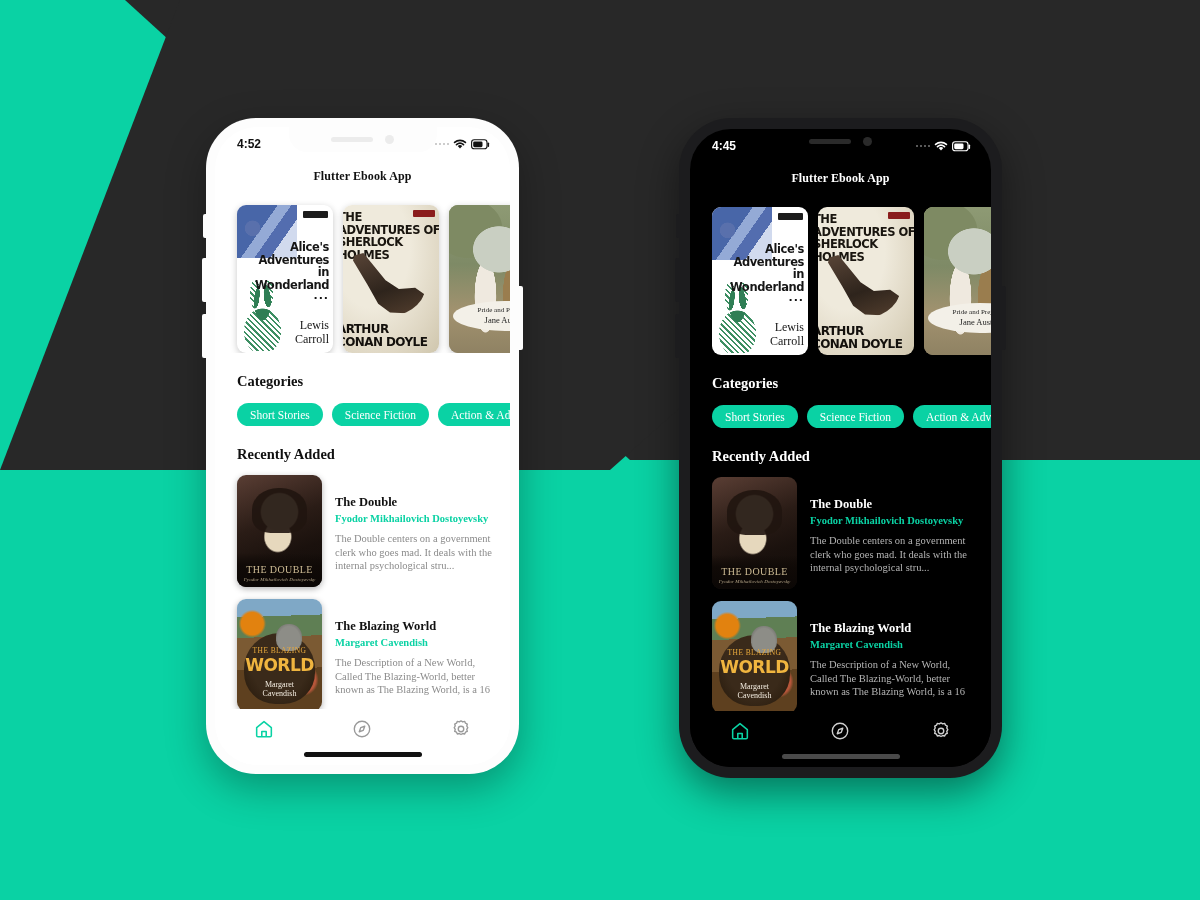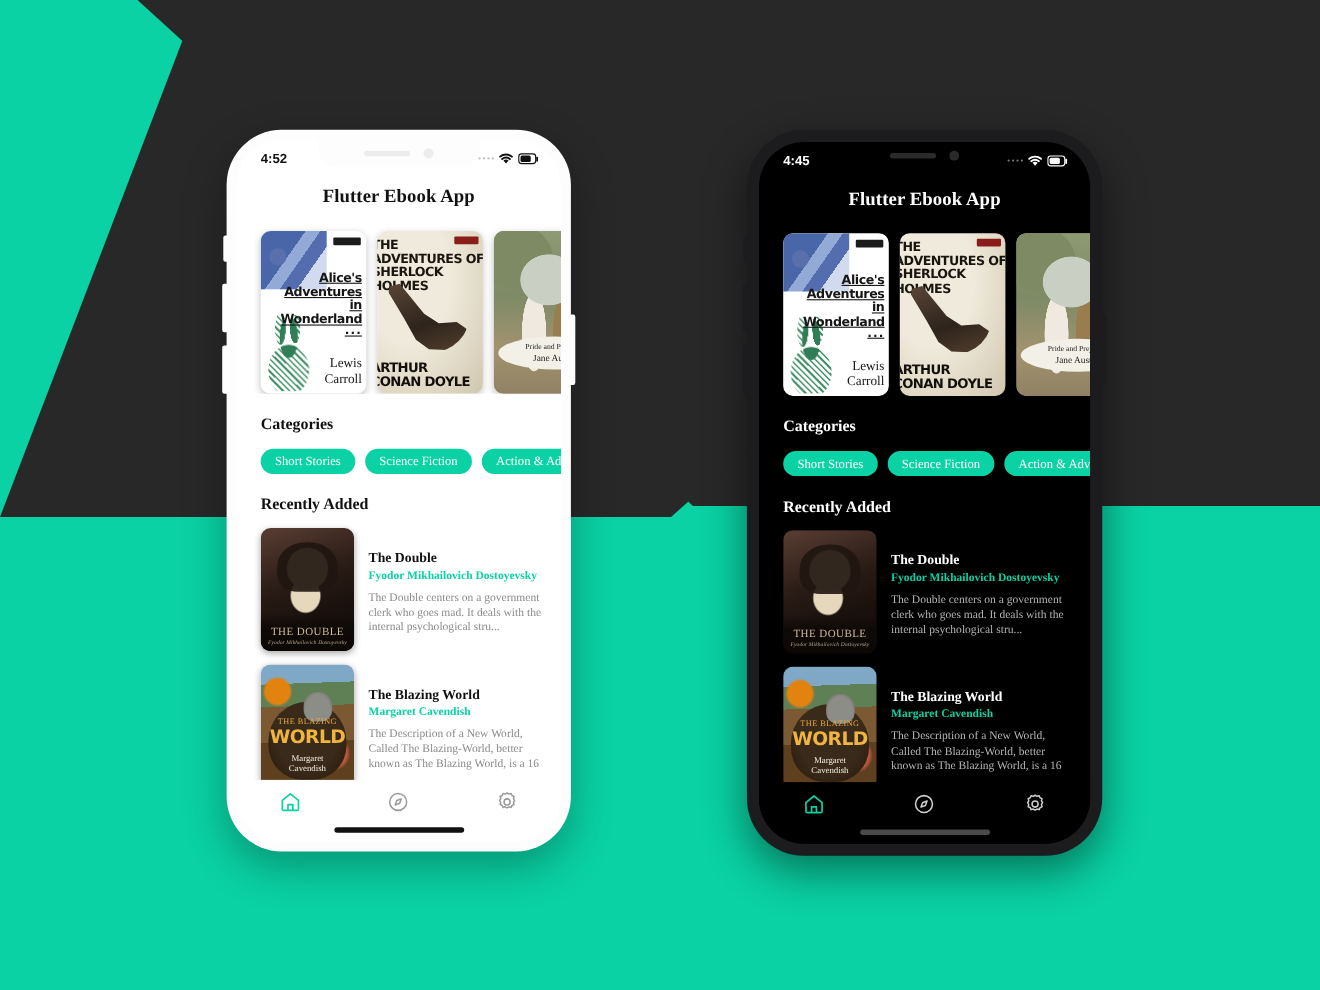--- a/index.html
+++ b/index.html
@@ -106,21 +106,21 @@
   .sb-right { display: flex; align-items: center; gap: 4px; }
   .sig-dots { display: flex; gap: 1.5px; align-items: flex-end; }
   .sig-dots i { display: block; width: 2.5px; height: 2.5px; border-radius: 50%; background: #bdbdbd; }
   .screen-dark .sig-dots i { background: #777; }
   .wifi-ic, .batt-ic { display: block; }
 
   
   .app-title {
     text-align: center;
     font-weight: bold;
-    font-size: 17px;
+    font-size: 12px;
     letter-spacing: .1px;
     margin-top: 12px;
   }
   .screen-light .app-title { color: #111; }
   .screen-dark  .app-title { color: #ffffff; }
 
   .carousel {
     display: flex;
     gap: 10px;
     padding: 21px 0 0 22px;
@@ -164,21 +164,20 @@
   }
   .cov-alice .al-text {
     position: absolute; right: 4px; top: 36px; width: 74px;
     text-align: right;
     font-family: "DejaVu Sans", sans-serif;
     font-weight: bold;
     font-size: 11.5px;
     line-height: 12.5px;
     color: #161616;
     letter-spacing: -.4px;
-    text-decoration: underline;
   }
   .cov-alice .al-dots { font-size: 11px; line-height: 9px; letter-spacing: 1px; }
   .cov-alice .al-auth {
     position: absolute; right: 4px; bottom: 7px; width: 64px;
     text-align: right;
     font-family: "Liberation Serif", serif;
     font-size: 12px; line-height: 13.5px;
     color: #161616;
   }
 

